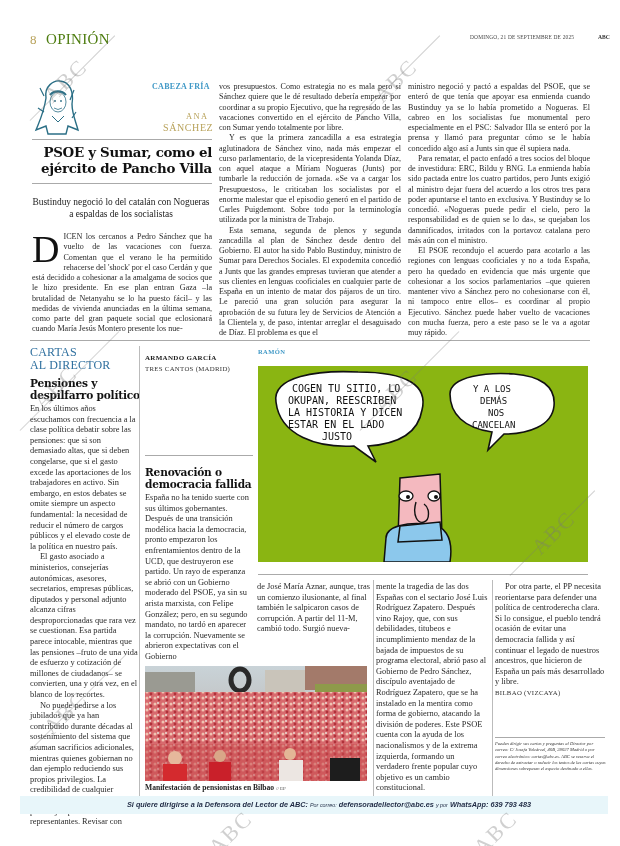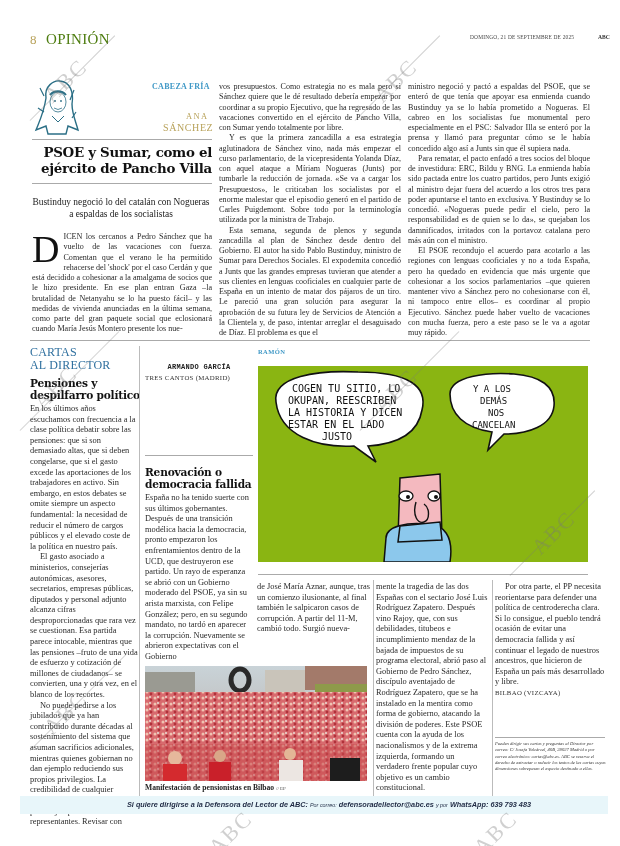--- a/index.html
+++ b/index.html
@@ -35,21 +35,21 @@
 
   .mid-rule { left: 30px; top: 340px; width: 560px; height: 1px; background: #aaa; }
 
   
   .cartas-title { left: 30px; top: 346px; font-size: 12px; line-height: 12.5px; color: #2e6f9e; font-family: "Liberation Serif", serif; letter-spacing: 0.2px; }
   .letter-head { font-family: "DejaVu Serif", serif; font-weight: bold; font-size: 10.6px; line-height: 12.4px; color: #111; letter-spacing: -0.2px; }
   .lc1-head { left: 30px; top: 378px; width: 110px; }
   .lc1-body { left: 30px; top: 404px; width: 108px; }
   .vrule-1 { left: 139px; top: 346px; width: 1px; height: 466px; background: #bbb; }
   .lc2-body { left: 145px; top: 346px; width: 108px; }
-  .signature-name { font-family: Liberation Mono, monospace; font-size: 7px; font-weight: bold; color: #222; letter-spacing: 0.3px; margin-top: 16px; text-align: center; }
+  .signature-name { font-family: Liberation Serif, serif; font-size: 7px; font-weight: bold; color: #222; letter-spacing: 0.3px; margin-top: 7px; }
   .signature-place { font-family: "Liberation Serif", serif; font-size: 6.8px; color: #333; letter-spacing: 0.3px; }
   .rule-c { left: 145px; top: 455px; width: 108px; height: 1px; background: #aaa; }
   .lc2-head { left: 145px; top: 466px; width: 110px; }
   .lc2b-body { left: 145px; top: 493px; width: 108px; }
 
   
   .ramon { left: 258px; top: 348px; font-size: 6.5px; font-weight: bold; color: #3f98c6; letter-spacing: 0.4px; font-family: "Liberation Serif", serif; }
   .cartoon { left: 258px; top: 366px; width: 330px; height: 196px; background: #8ab512; overflow: hidden; }
   .rule-d { left: 258px; top: 574px; width: 330px; height: 1px; background: #aaa; }
 

